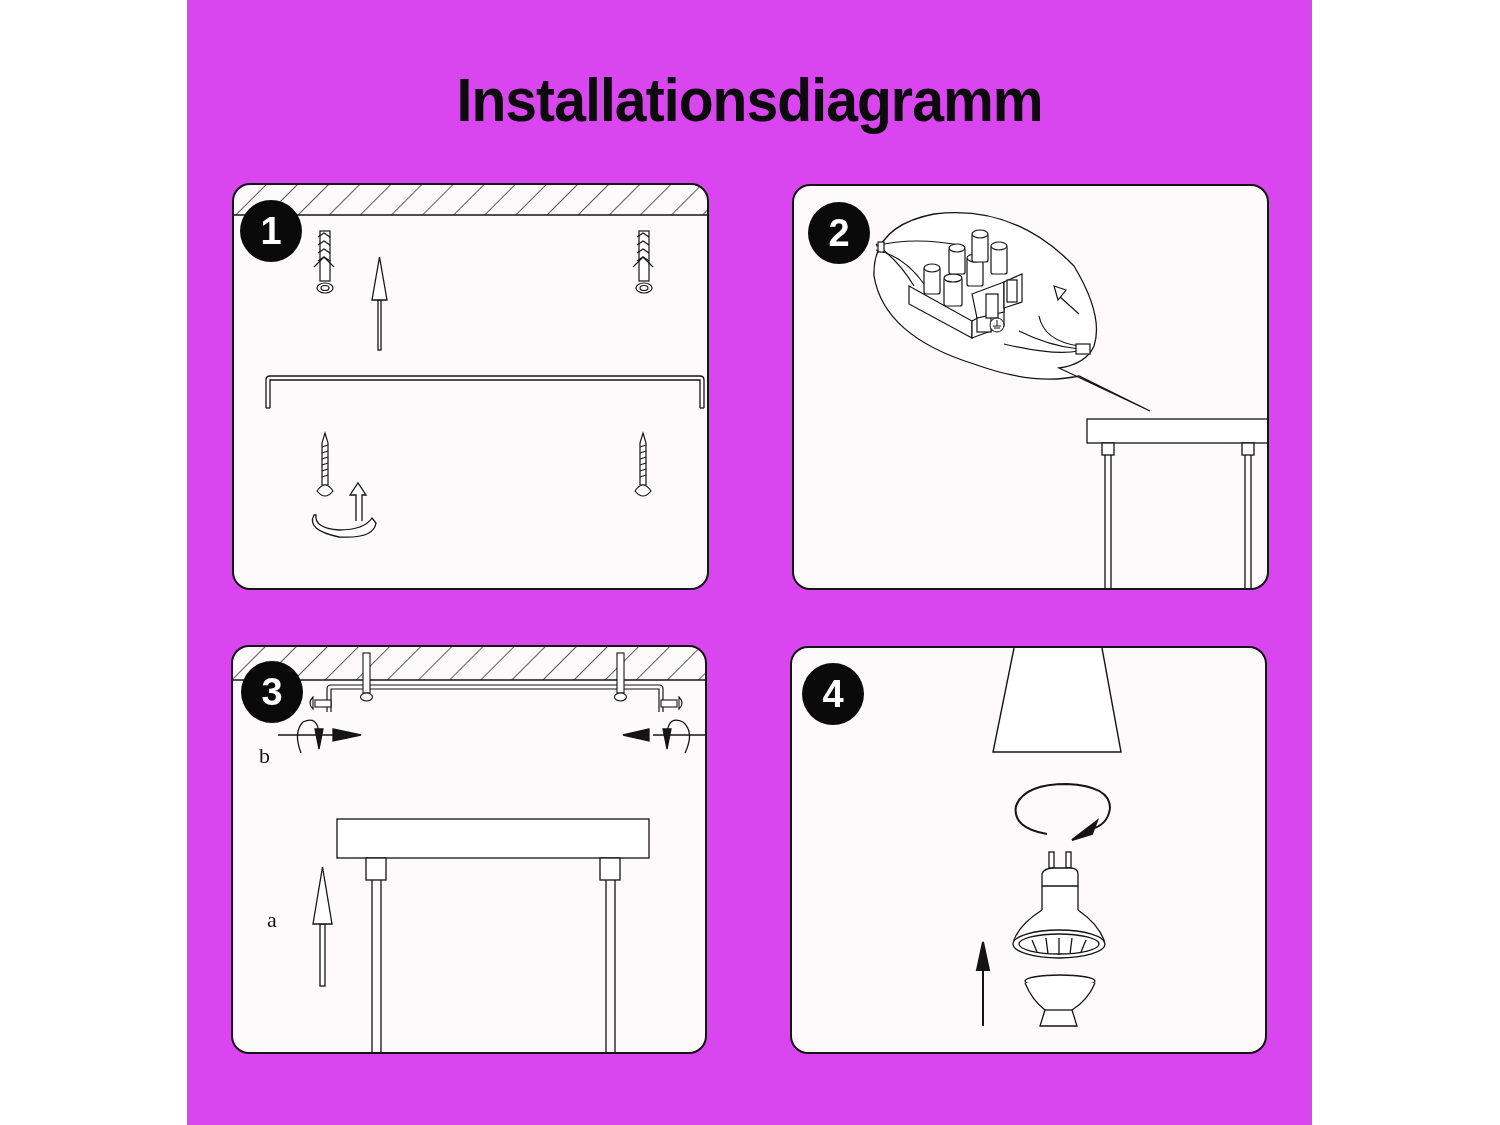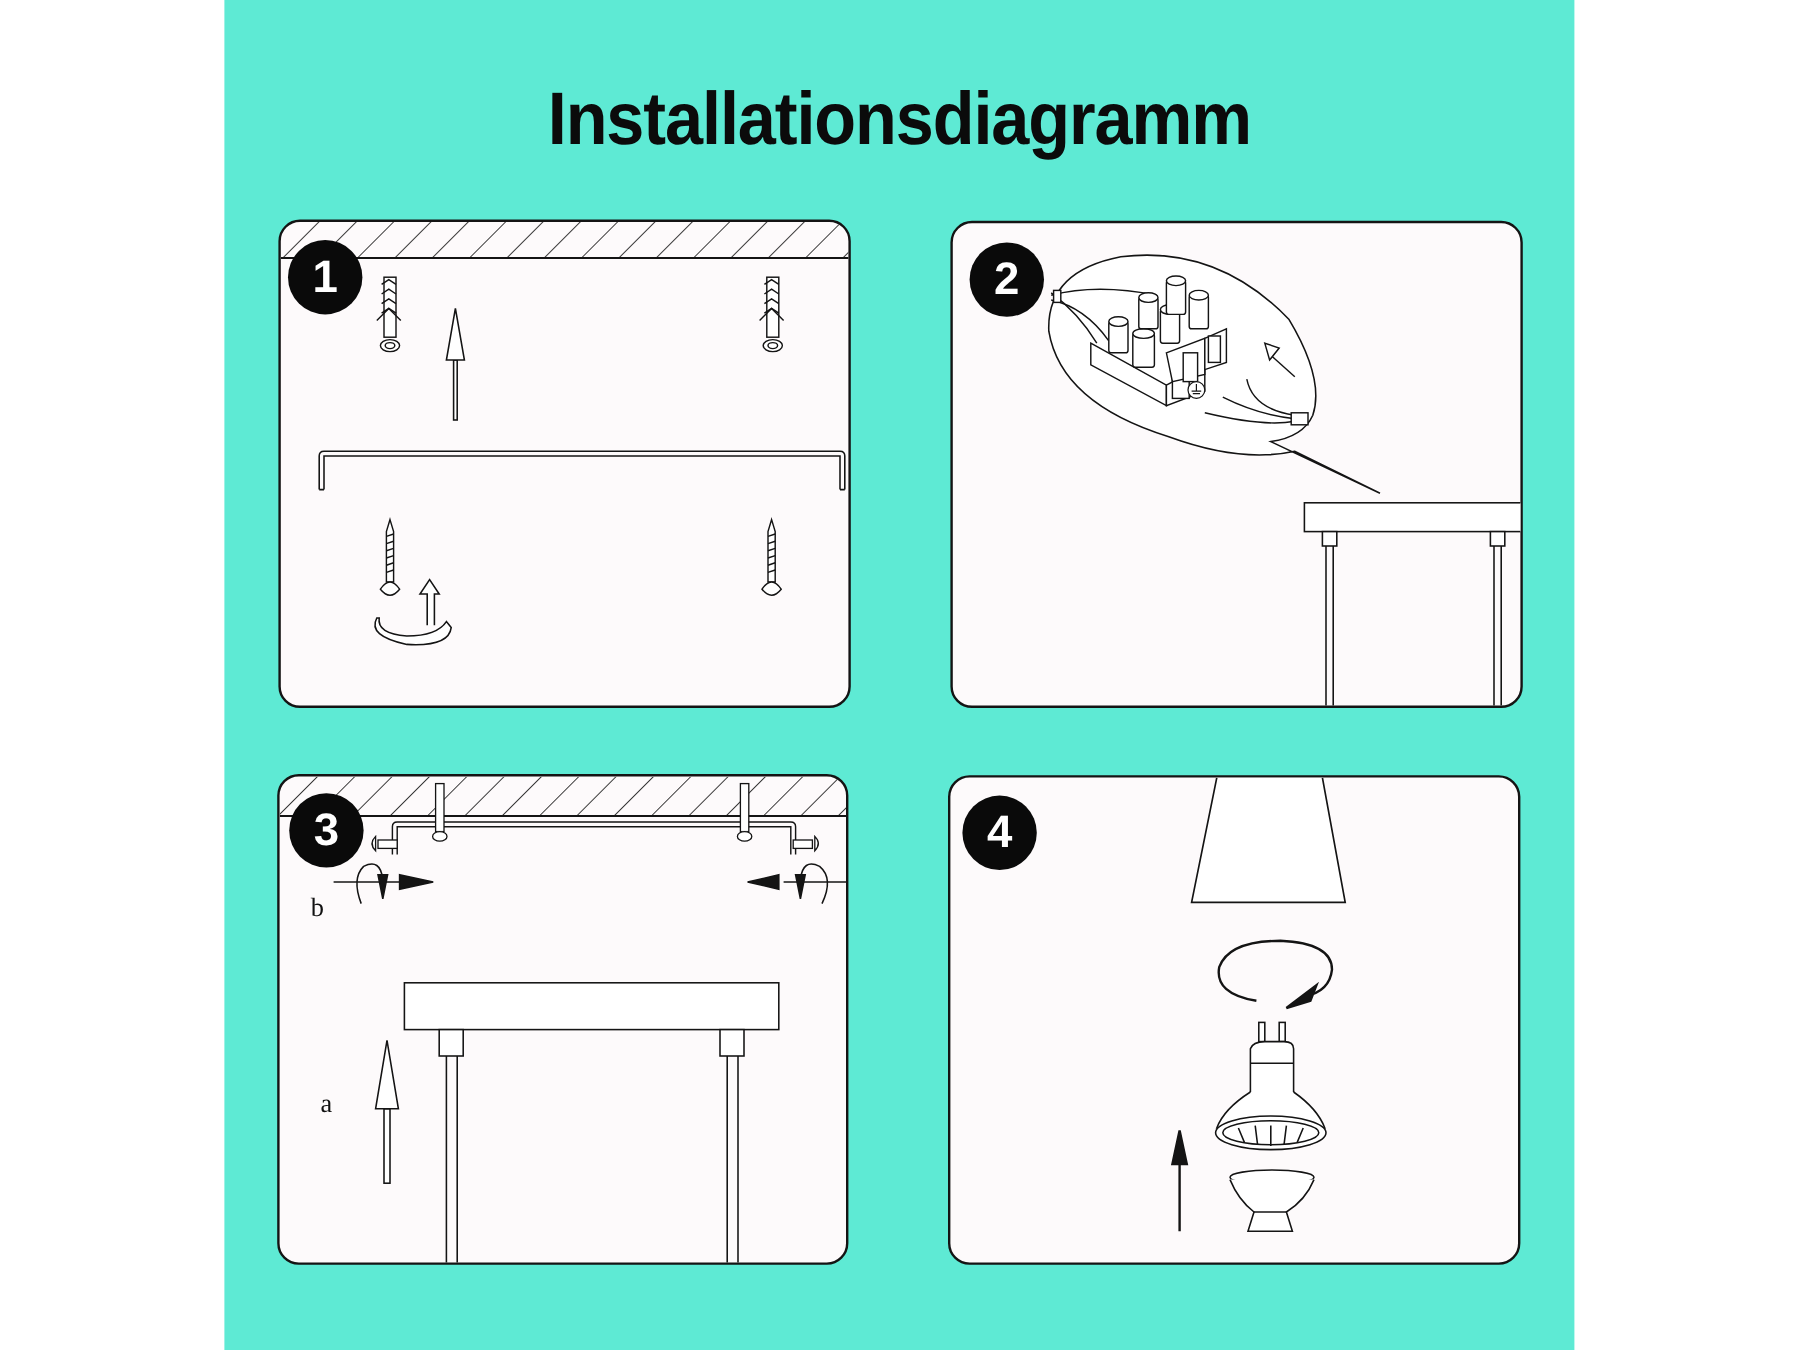--- a/index.html
+++ b/index.html
@@ -3,21 +3,21 @@
   <meta charset="utf-8">
   <style>
     html, body { margin: 0; padding: 0; }
     body {
       width: 1500px; height: 1125px; background: #ffffff;
       position: relative; overflow: hidden;
       font-family: "DejaVu Sans", sans-serif;
     }
     .sheet {
       position: absolute; left: 187px; top: 0; width: 1125px; height: 1125px;
-      background: #5eead4;
+      background: #d946ef;
     }
     .title {
       position: absolute; left: 0; top: 64px; width: 1125px; text-align: center;
       font-family: "Liberation Sans", sans-serif; font-weight: bold;
       font-size: 62px; letter-spacing: -1px; color: #0b0b0b;
       transform: scaleX(0.92); transform-origin: center;
     }
     .panel {
       position: absolute; background: #fdfafb;
       border: 2px solid #141414; border-radius: 18px; overflow: hidden;

